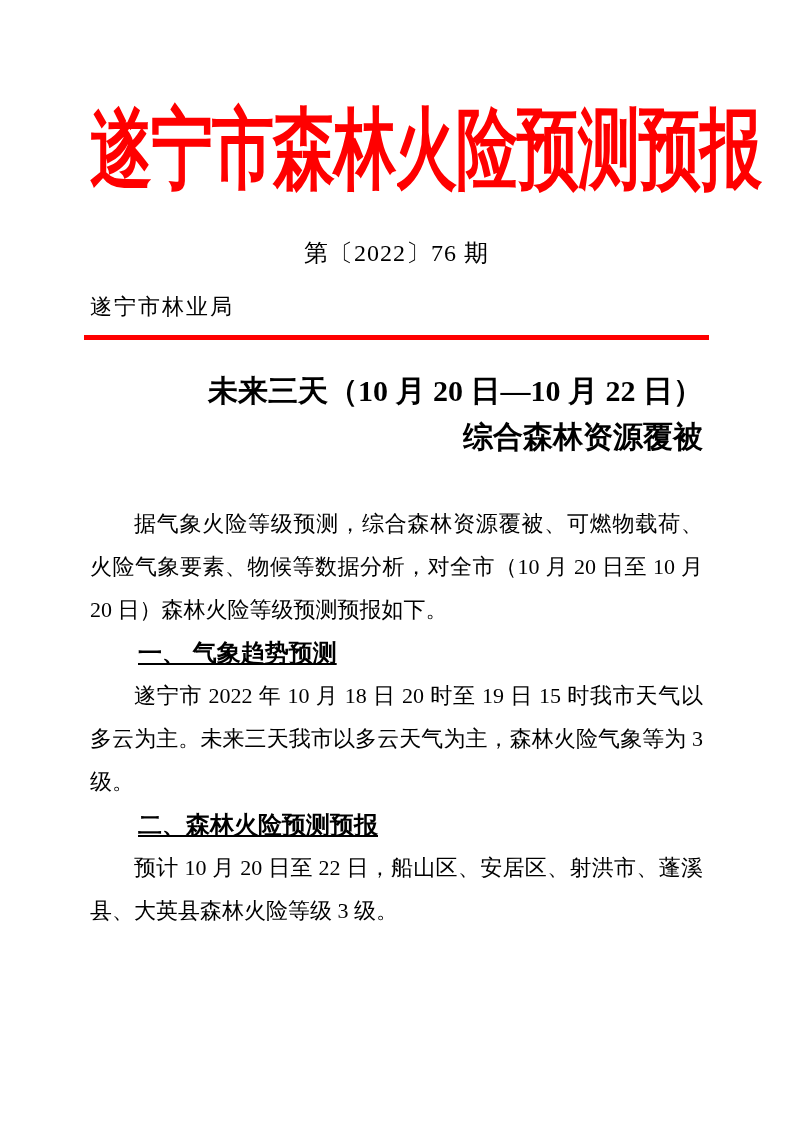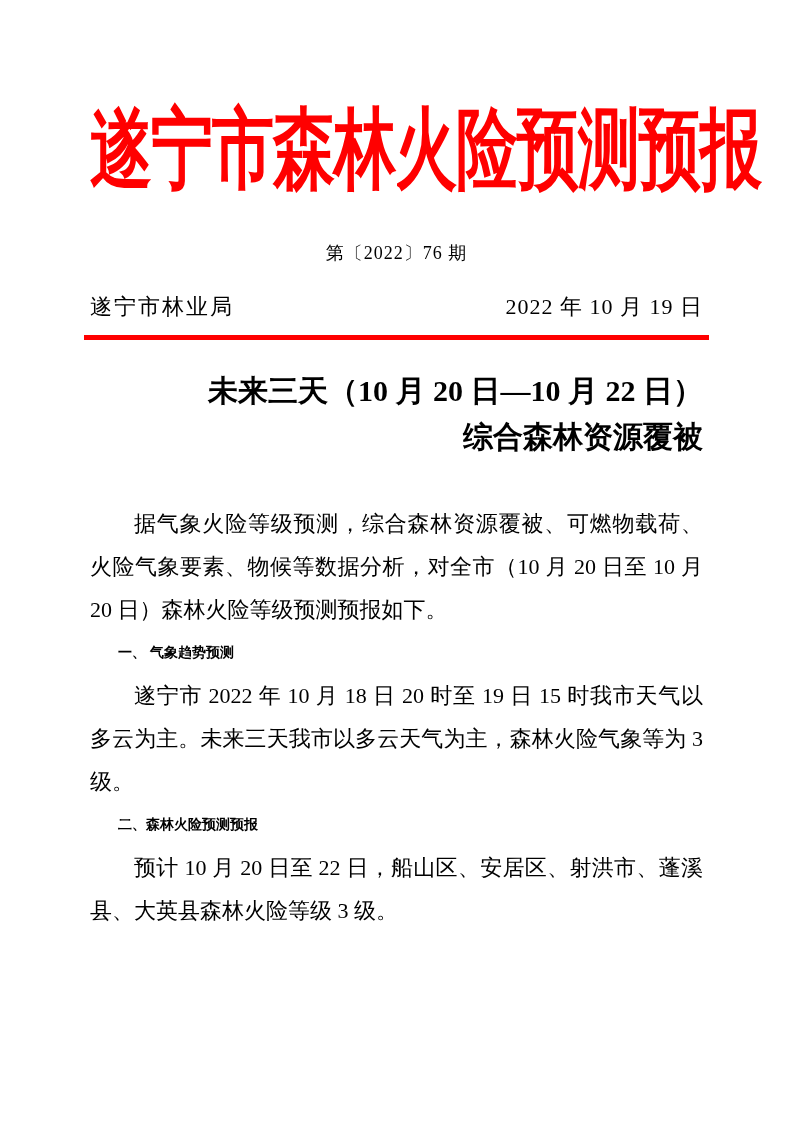--- a/index.html
+++ b/index.html
@@ -32,21 +32,21 @@
     font-weight: bold;
     color: #ff0000;
     letter-spacing: -1px;
     transform: scaleY(1.42);
     transform-origin: 50% 50%;
     font-family: "Liberation Serif", serif;
   }
   .issue-number {
     margin-top: 56px;
     text-align: center;
-    font-size: 18px;
+    font-size: 24px;
     line-height: 34px;
     letter-spacing: 1px;
   }
   .masthead-row {
     margin-top: 22px;
     display: flex;
     justify-content: space-between;
     align-items: flex-start;
     font-size: 22px;
     line-height: 30px;
@@ -76,40 +76,40 @@
   .doc-body p {
     margin: 0;
     padding: 0;
     text-indent: 2em;
   }
   .section-heading {
     margin: 0;
     padding: 0;
     text-indent: 2em;
     font-weight: bold;
-    font-size: 14px;
+    font-size: 24px;
     line-height: 43px;
     font-family: "Liberation Sans", sans-serif;
     text-align: left;
+    text-decoration: underline;
   }
 </style>
 </head>
 <body>
 
 <div class="page">
 
   <div class="masthead-title-wrap">
     <span class="masthead-title">遂宁市森林火险预测预报</span>
   </div>
 
   <div class="issue-number">第〔2022〕76 期</div>
 
   <div class="masthead-row">
     <span class="agency-name">遂宁市林业局</span>
-    <span class="publish-date">2022 年 10 月 19 日</span>
   </div>
 
   <div class="red-divider"></div>
 
   <div class="subtitle">
     <div>未来三天（10 月 20 日—10 月 22 日）</div>
     <div>综合森林资源覆被</div>
   </div>
 
   <div class="doc-body">

